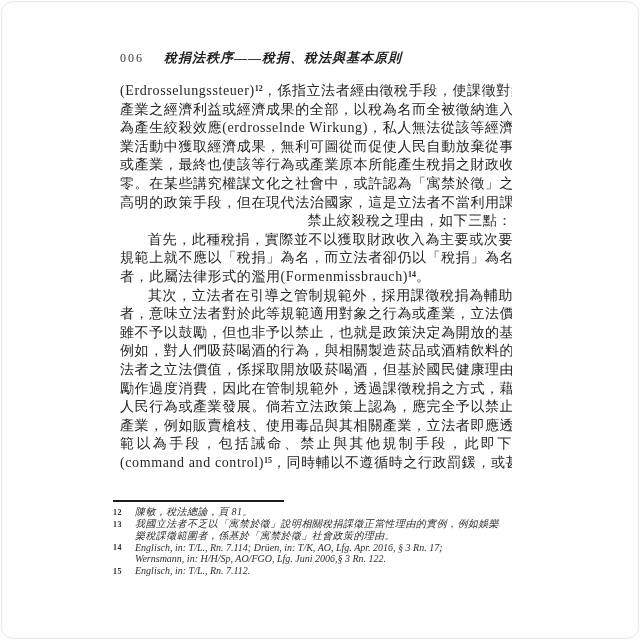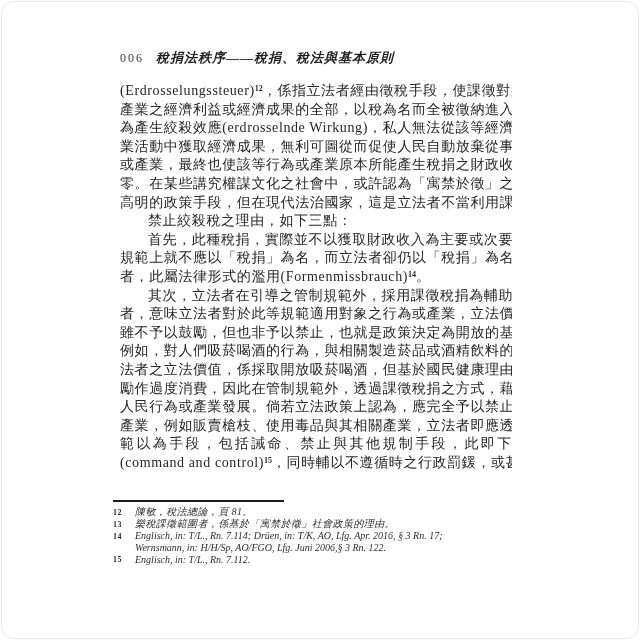--- a/index.html
+++ b/index.html
@@ -8,39 +8,39 @@
     background:#ffffff;
     font-family:"Liberation Serif","DejaVu Serif",serif;
     color:#262626;
   }
   .page-edge{
     position:absolute;inset:1px;border:1px solid #e9e9e9;border-radius:12px;
     pointer-events:none;
   }
   
   .header{
-    position:absolute;left:120px;top:49px;display:flex;align-items:baseline;gap:12px;
+    position:absolute;left:120px;top:49px;display:flex;align-items:baseline;gap:20px;
     white-space:nowrap;
   }
   .pagenum{font-size:12px;letter-spacing:2px;color:#3a3a3a;}
   .chapter-title{
     font-size:13px;font-weight:bold;font-style:italic;color:#222;
     letter-spacing:1px;
     text-align:center;
   }
   
   .body-lines{
     position:absolute;left:120px;top:82px;width:392px;
     font-size:14px;color:#262626;
   }
   .bline{
     line-height:18.6px;height:18.6px;white-space:nowrap;overflow:hidden;
     letter-spacing:0.6px;
   }
-  .bline.ind{padding-left:28px;}
+  .bline.ind{padding-left:28px;text-align:right;}
   .bline.wide{letter-spacing:2.4px;}
   .bline sup{
     font-size:8px;font-weight:bold;letter-spacing:0;
     vertical-align:4px;line-height:0;
   }
   
   .fn-rule{
     position:absolute;left:113px;top:500px;width:171px;height:2px;background:#1c1c1c;
   }
   .footnotes{
@@ -95,20 +95,21 @@
 <div class="footnotes">
     <div class="fn kai">
       <span class="fnnum">12</span>
       <div class="fntext">
         <div class="fnline">陳敏，稅法總論，頁 81。</div>
       </div>
     </div>
     <div class="fn kai">
       <span class="fnnum">13</span>
       <div class="fntext">
+        <div class="fnline">我國立法者不乏以「寓禁於徵」說明相關稅捐課徵正當性理由的實例，例如娛樂</div>
         <div class="fnline">樂稅課徵範圍者，係基於「寓禁於徵」社會政策的理由。</div>
       </div>
     </div>
     <div class="fn">
       <span class="fnnum">14</span>
       <div class="fntext">
         <div class="fnline">Englisch, in: T/L., Rn. 7.114; Drüen, in: T/K, AO, Lfg. Apr. 2016, § 3 Rn. 17;</div>
         <div class="fnline">Wernsmann, in: H/H/Sp, AO/FGO, Lfg. Juni 2006,§ 3 Rn. 122.</div>
       </div>
     </div>

